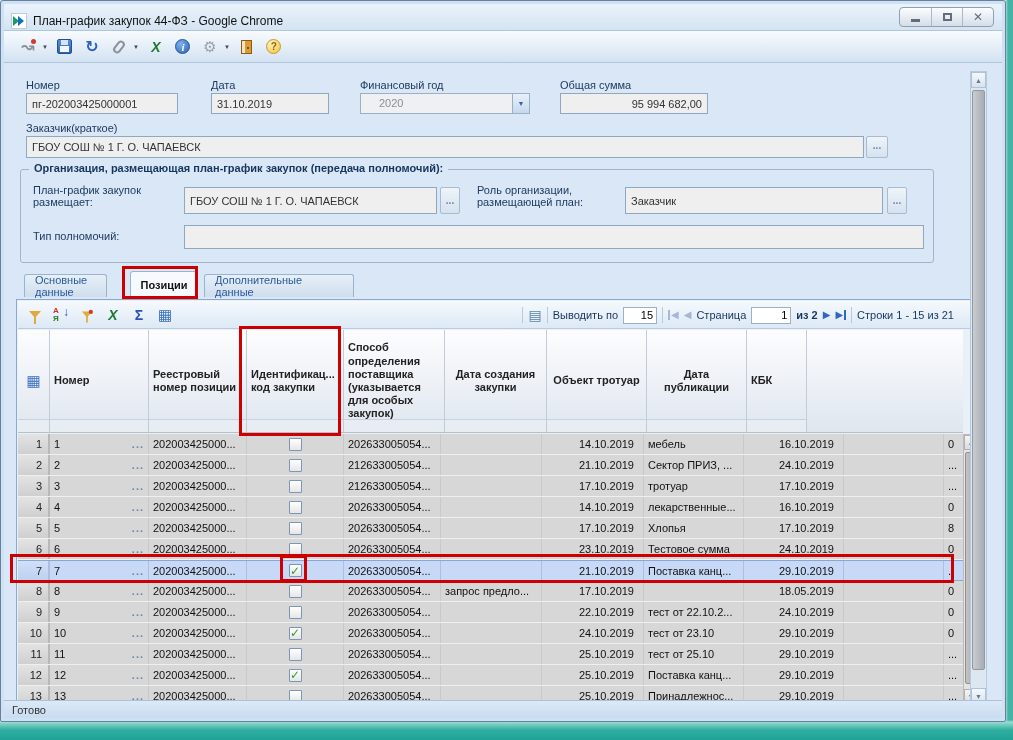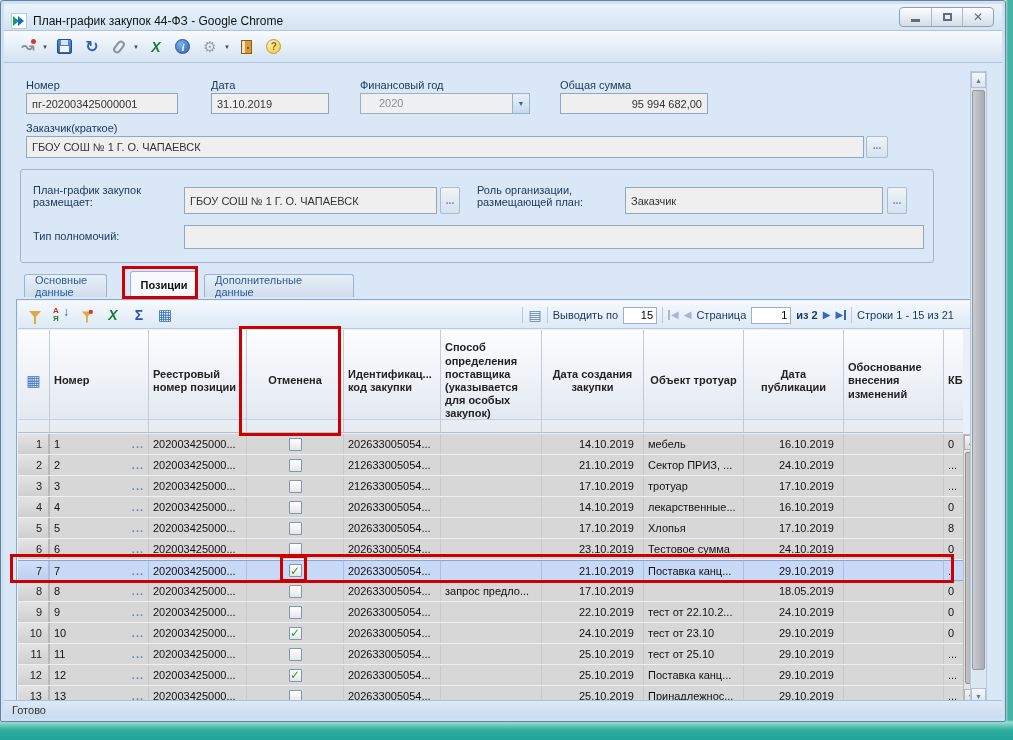--- a/index.html
+++ b/index.html
@@ -183,20 +183,21 @@
     </div>
 
     <span class="fld-label" style="left:556px; top:16px;">Общая сумма</span>
     <input class="fld" style="left: 556px; top: 30px; width: 148px; height: 21px; text-align: right;" readonly="" value="95 994 682,00">
 
     <span class="fld-label" style="left:22px; top:59px;">Заказчик(краткое)</span>
     <input class="fld" style="left: 22px; top: 73px; width: 838px; height: 22px;" readonly="" value="ГБОУ СОШ № 1 Г. О. ЧАПАЕВСК">
     <div class="dots-btn" style="left:862px; top:73px; width:22px; height:22px;">...</div>
 
     <div class="groupbox">
+      <span class="gb-legend">Организация, размещающая план-график закупок (передача полномочий):</span>
       <span class="fld-label" style="left:12px; top:14px; width:150px; white-space:normal;">План-график закупок размещает:</span>
       <input class="fld" style="left: 163px; top: 17px; width: 253px; height: 27px;" readonly="" value="ГБОУ СОШ № 1 Г. О. ЧАПАЕВСК">
       <div class="dots-btn" style="left:419px; top:17px; width:20px; height:27px; line-height:25px;">...</div>
       <span class="fld-label" style="left:456px; top:14px; width:145px; white-space:normal;">Роль организации, размещающей план:</span>
       <input class="fld" style="left: 604px; top: 17px; width: 258px; height: 27px;" readonly="" value="Заказчик">
       <div class="dots-btn" style="left:866px; top:17px; width:20px; height:27px; line-height:25px;">...</div>
       <span class="fld-label" style="left:12px; top:60px;">Тип полномочий:</span>
       <input class="fld" style="left: 163px; top: 55px; width: 740px; height: 24px;" readonly="" value="">
     </div>
 
@@ -243,27 +244,25 @@
           <span>Строки 1 - 15 из 21</span>
         </div>
       </div>
 
       <div class="grid-header" id="grid-header">
           <div class="gh-cell" style="width: 32px;">
             <span class="ico-grid">▦</span>
           </div>
           <div class="gh-cell" style="width: 99px; justify-content: flex-start; text-align: left;">Номер</div>
           <div class="gh-cell" style="width: 98px; justify-content: flex-start; text-align: left;">Реестровый номер позиции</div>
-          <div class="gh-cell" style="width: 97px; justify-content: center; text-align: center;">Отменена</div>
           <div class="gh-cell" style="width: 97px; justify-content: flex-start; text-align: left;">Идентификац... код закупки</div>
           <div class="gh-cell" style="width: 101px; justify-content: flex-start; text-align: left;">Способ определения поставщика (указывается для особых закупок)</div>
           <div class="gh-cell" style="width: 102px; justify-content: center; text-align: center;">Дата создания закупки</div>
           <div class="gh-cell" style="width: 100px; justify-content: center; text-align: center;">Объект тротуар</div>
           <div class="gh-cell" style="width: 100px; justify-content: center; text-align: center;">Дата публикации</div>
-          <div class="gh-cell" style="width: 100px; justify-content: flex-start; text-align: left;">Обоснование внесения изменений</div>
           <div class="gh-cell" style="width: 60px; justify-content: flex-start; text-align: left;">КБК</div>
         </div>
       <div class="grid-body" id="grid-body">
           <div class="t-row">
             <div class="t-cell c-rownum" style="width: 32px;">1</div>
             <div class="t-cell" style="width: 99px;">
               <span>1</span>
               <span class="cell-ellipsis">...</span>
             </div>
             <div class="t-cell" style="width: 98px;">202003425000...</div>

